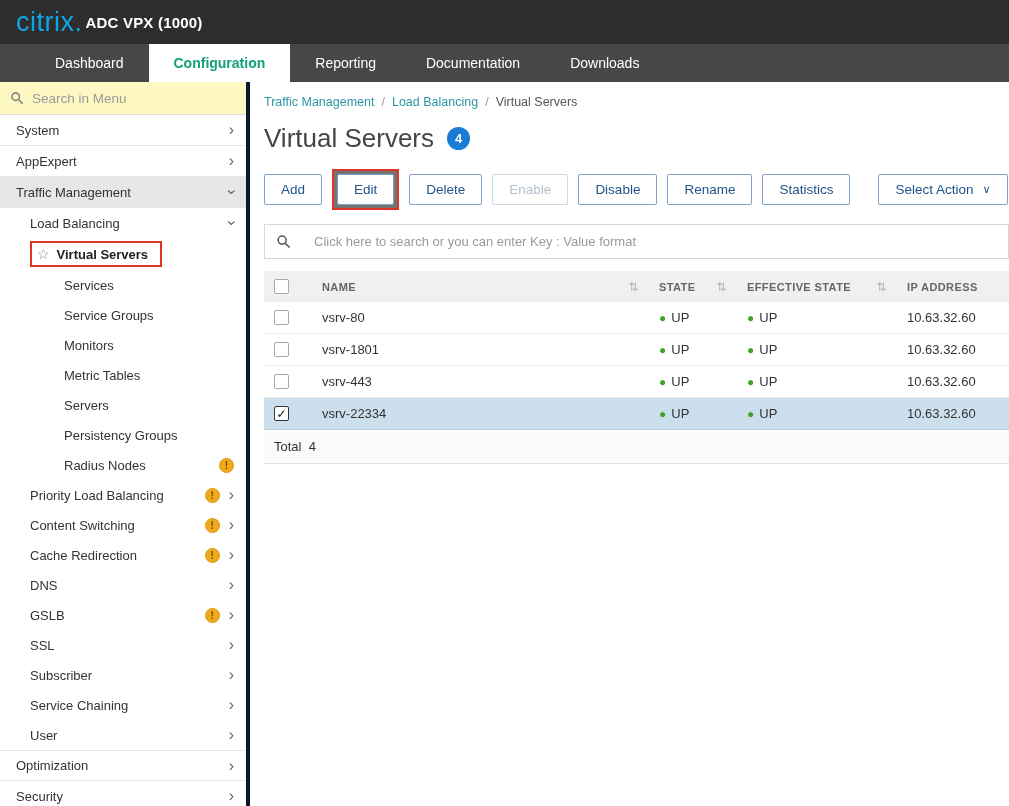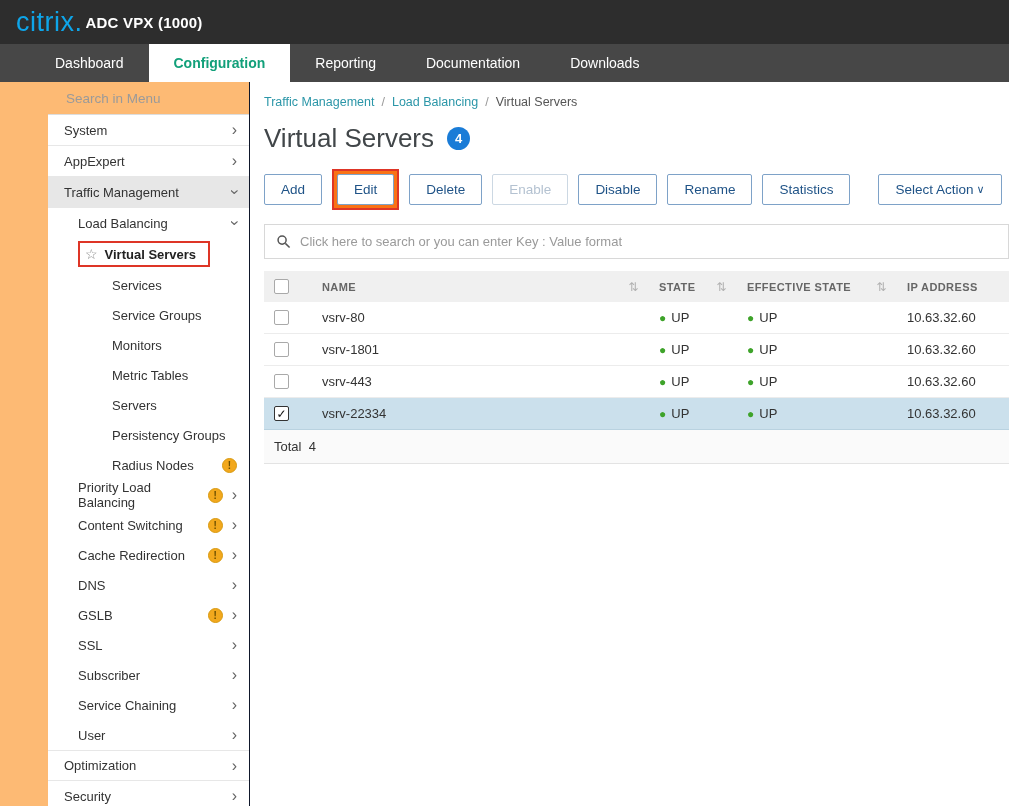--- a/index.html
+++ b/index.html
@@ -13,21 +13,21 @@
 
   
   .nav { height:38px; background:#474747; display:flex; padding-left:30px; }
   .nav-tab { display:flex; align-items:center; padding:0 25px; color:#fff; font-size:14px; cursor:pointer; }
   .nav-tab.active { background:#fff; color:#12a07a; font-weight:bold; }
 
   
   .layout { display:flex; height:724px; }
 
   
-  .sidebar { width:250px; min-width:250px; border-right:1px solid #0f172a; overflow:hidden; background:#fdba74;padding-left:48px; }
+  .sidebar { width:250px; min-width:250px; border-right:4px solid #0f172a; overflow:hidden; background:#fef9c3; }
   .sb-search { height:33px; display:flex; align-items:center; gap:8px; padding:0 10px; border-bottom:1px solid #ddd; }
   .sb-search input { border:0; outline:0; flex:1; font-size:13.5px; color:#555; font-family:inherit; background:transparent; }
   .sb-search input::placeholder { color:#9a9a9a; }
   .sb-item { height:30px; display:flex; align-items:center; padding:0 12px 0 16px; font-size:13px; color:#333; cursor:pointer; background:#fff; }
   .lvl1 { height:31px; border-bottom:1px solid #e7e7e7; }
   .lvl2 { padding-left:30px; }
   .lvl3 { padding-left:64px; }
   .vs-row { padding-left:30px; height:32px; }
   .active-group { background:#e7e7e7; }
   .right-icons { margin-left:auto; display:flex; align-items:center; gap:9px; }
@@ -46,26 +46,26 @@
   .crumb.current { color:#555; cursor:default; }
   .title-row { display:flex; align-items:center; gap:13px; padding:14px 0 0 14px; }
   .page-title { font-size:26px; color:#414649; font-weight:500; }
   .count-badge { width:23px; height:23px; border-radius:50%; background:#1a7cd7; color:#fff; font-size:13px;
                  display:flex; align-items:center; justify-content:center; font-weight:bold; }
 
   .toolbar { display:flex; align-items:center; padding:15px 0 0 14px; gap:10px; }
   .btn { height:31px; padding:0 16px; background:#fff; border:1px solid #7ea2c8; color:#1f5387;
          font-size:13.5px; border-radius:2px; cursor:pointer; font-family:inherit; }
   .btn.disabled { border-color:#ccd8e3; color:#b4c2d1; cursor:default; }
-  .red-wrap { border:2px solid #de3526; padding:3px; display:inline-flex; background:#f97316; }
-  .select-action { margin-left:18px; display:inline-flex; align-items:center; gap:3px; }
+  .red-wrap { border:2px solid #de3526; padding:3px; display:inline-flex; background:#737373; }
+  .select-action { margin-left:18px; display:inline-flex; align-items:center; gap:9px; }
   .dd-arrow { font-size:11px; color:#1f5387; }
 
   .search-bar { margin:14px 0 0 14px; height:35px; border:1px solid #d8d8d8; display:flex; align-items:center;
-                gap:9px; padding:0 11px; width:calc(100% - 14px); }
+                gap:23px; padding:0 11px; width:calc(100% - 14px); }
   .search-bar input { flex:1; border:0; outline:0; font-size:13px; color:#555; font-family:inherit; }
   .search-bar input::placeholder { color:#9a9a9a; }
 
   .tbl { margin:12px 0 0 14px; width:calc(100% - 14px); border-collapse:collapse; table-layout:fixed; }
   .tbl col.c-check { width:48px; }
   .tbl col.c-state { width:88px; }
   .tbl col.c-eff   { width:160px; }
   .tbl col.c-ip    { width:112px; }
   .tbl thead th { background:#f0f0f0; height:31px; font-size:11px; color:#666; font-weight:bold;
                   text-align:left; letter-spacing:.4px; padding:0 10px; }

